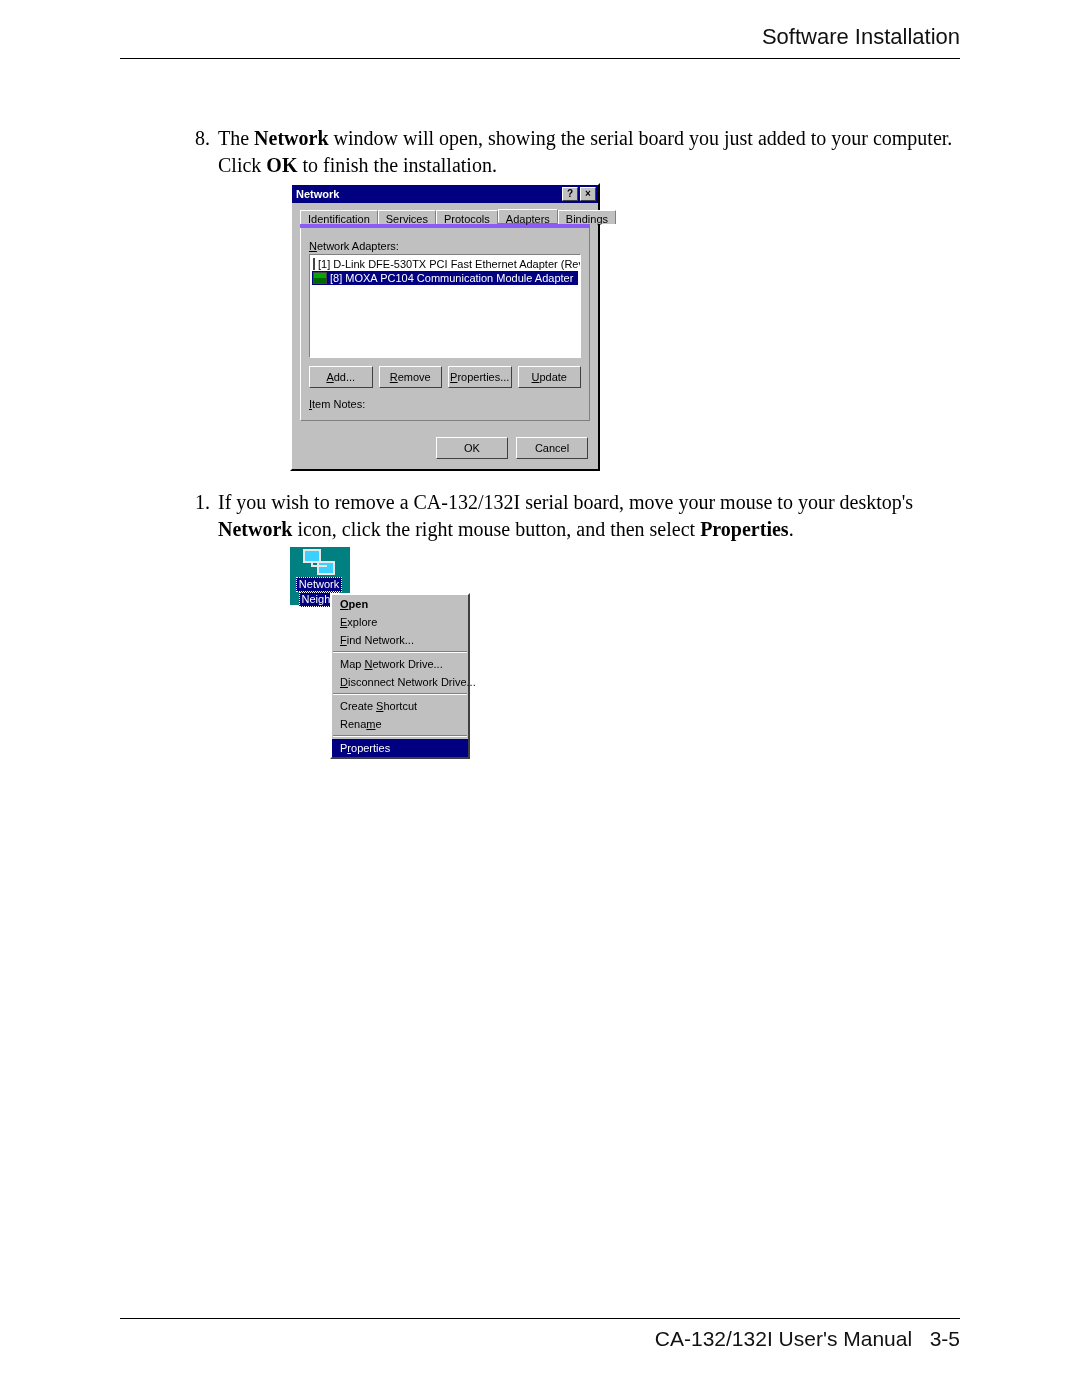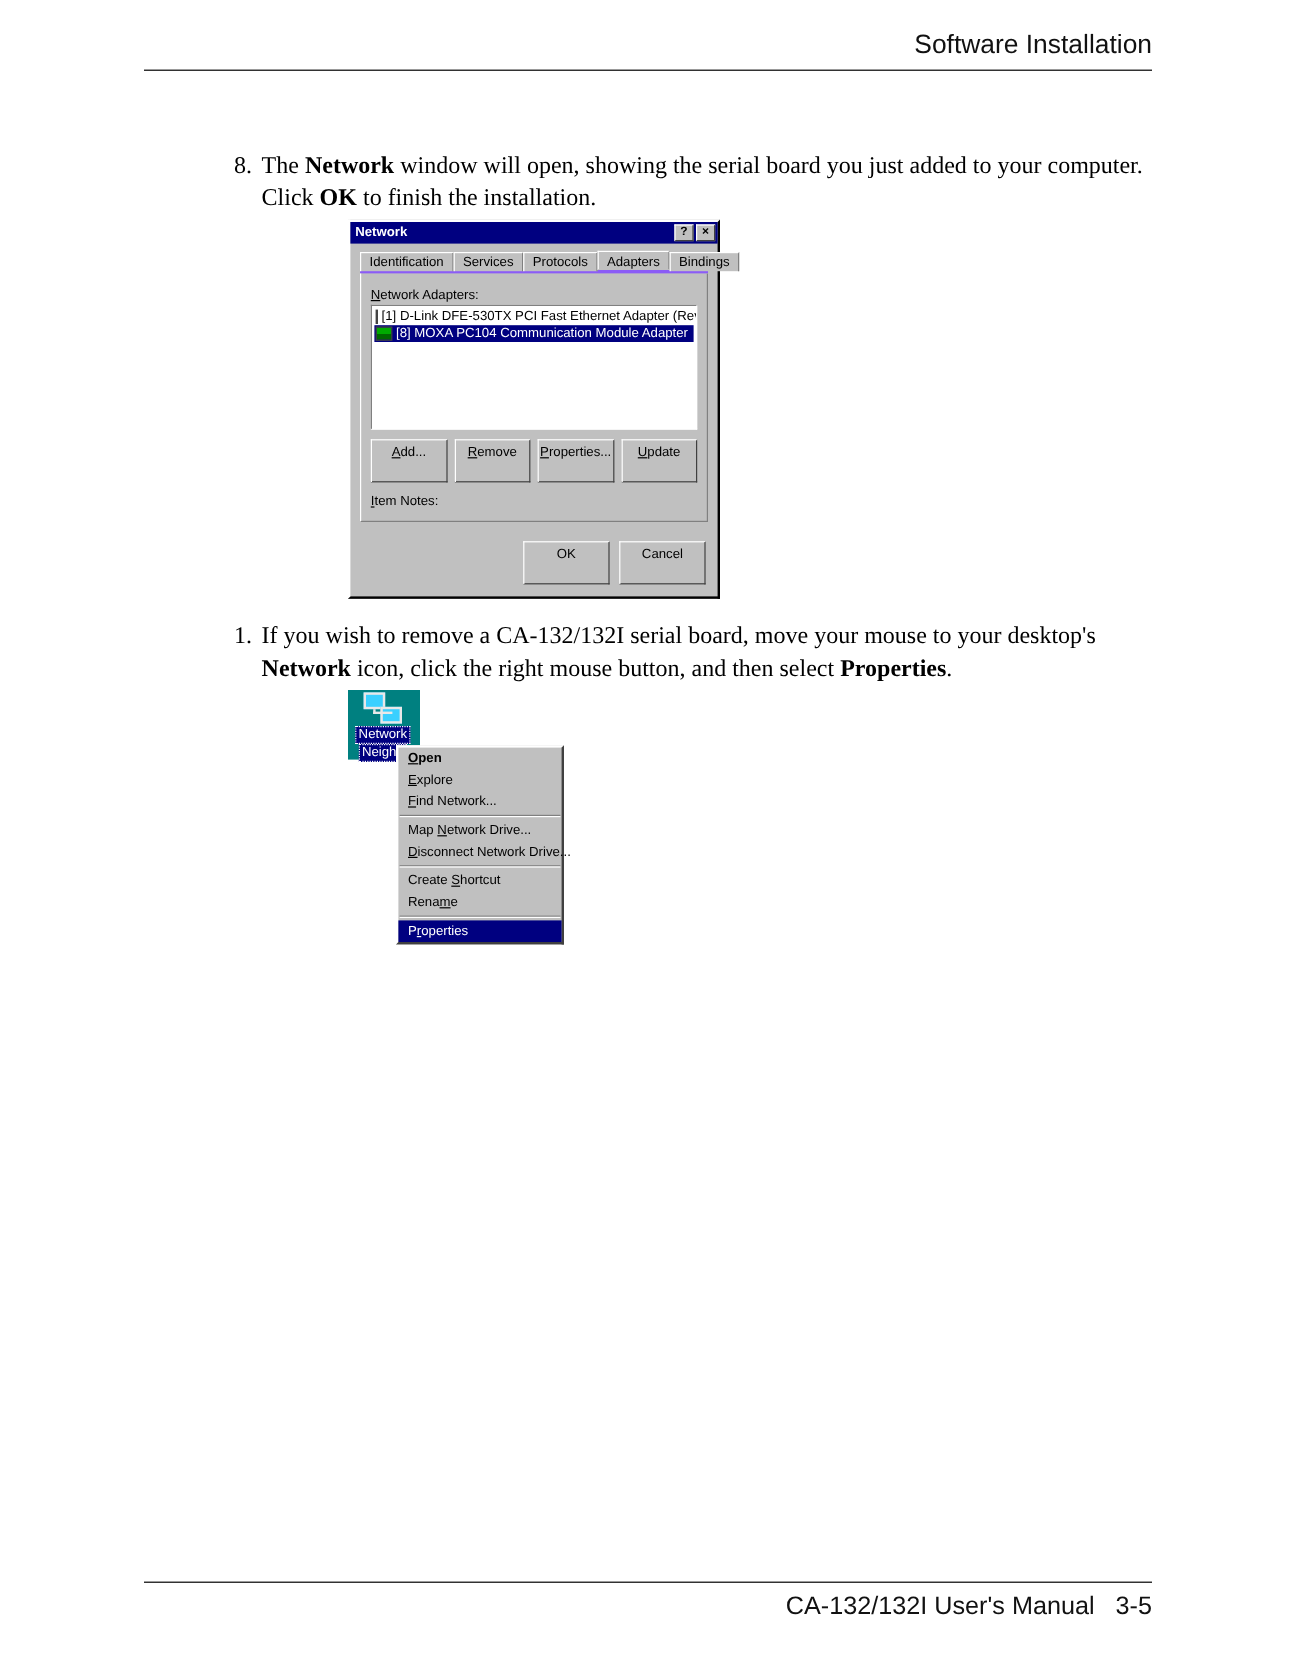--- a/index.html
+++ b/index.html
@@ -89,21 +89,21 @@
     line-height: 12px;
     text-align: center;
     color: #000;
     font-family: Arial, sans-serif;
   }
   .win-body {
     padding: 4px 8px 8px 8px;
   }
   .tabs {
     display: flex;
-    border-bottom: 3px solid #8b5cf6;
+    border-bottom: 5px solid #8b5cf6;
     margin-top: 2px;
     height: 19px;
   }
   .tab {
     padding: 2px 7px 0 7px;
     background: #c0c0c0;
     border: 1px solid #808080;
     border-bottom: none;
     border-top-color: #fff;
     border-left-color: #fff;
@@ -157,21 +157,21 @@
     border: 1px solid #444;
   }
   .btn-row {
     display: flex;
     gap: 6px;
     margin-top: 8px;
     justify-content: space-between;
   }
   .w95btn {
     flex: 1 1 0;
-    height: 36px;
+    height: 22px;
     background: #c0c0c0;
     border: 1px solid #fff;
     border-right-color: #404040;
     border-bottom-color: #404040;
     font-family: inherit;
     font-size: 11px;
     text-align: center;
     line-height: 20px;
     padding: 0;
   }

